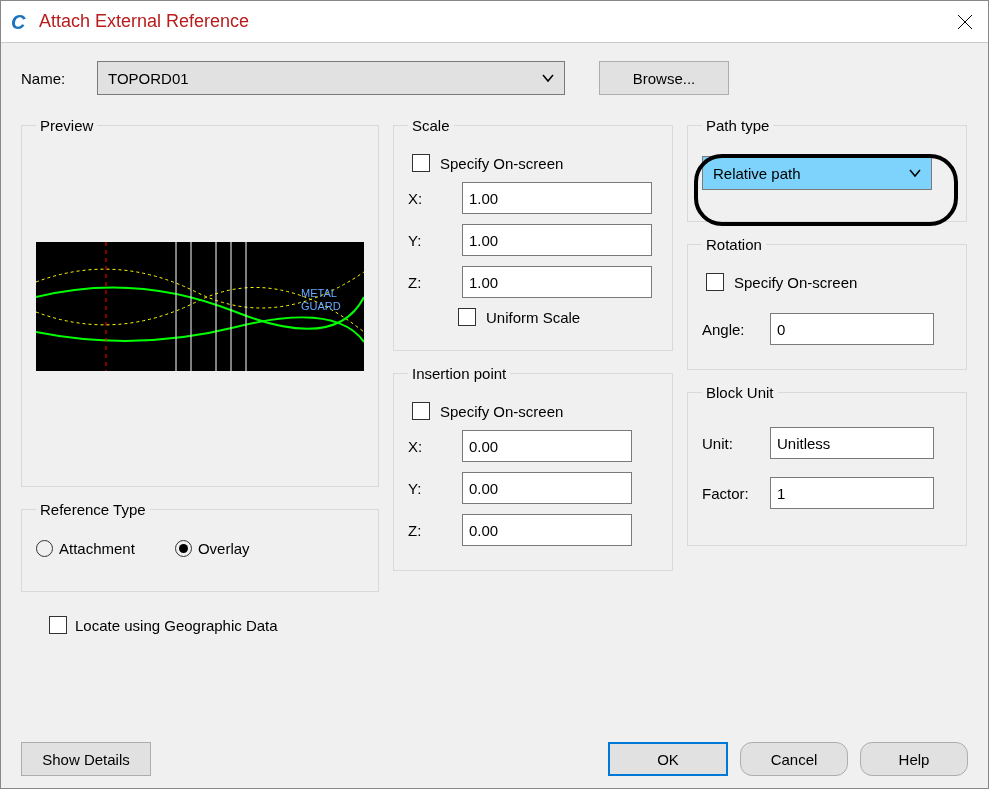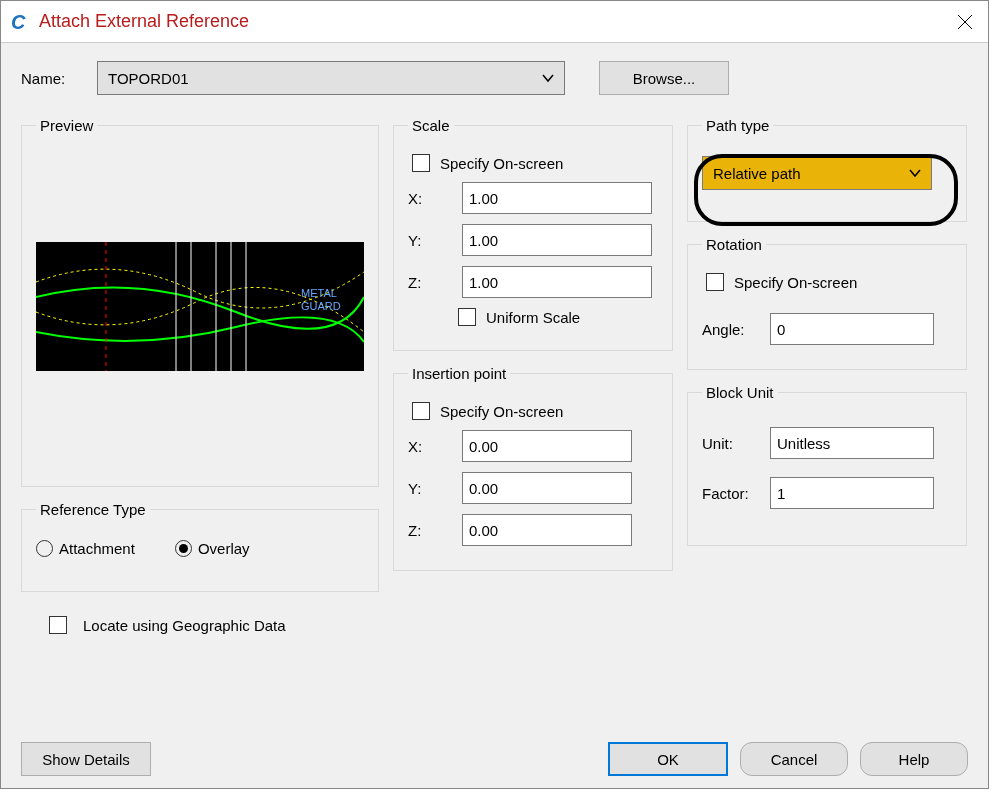--- a/index.html
+++ b/index.html
@@ -59,33 +59,33 @@
 }
 legend { font-size:15px; padding:0 4px; color:#000; }
 .preview-img {
   width: 328px; height: 129px; background:#000; margin-top:8px; position:relative; overflow:hidden;
 }
 .preview-placeholder { position:absolute; inset:0; }
 .reftype-row { display:flex; gap:40px; margin-top:12px; margin-bottom:10px; }
 .radio-wrap { display:flex; align-items:center; gap:6px; }
 .radio { width:17px;height:17px;border:1px solid #333;border-radius:50%;display:inline-flex;align-items:center;justify-content:center; }
 .radio.checked::after { content:""; width:9px;height:9px;background:#000;border-radius:50%; }
-.locate-row { display:flex; align-items:center; gap:16px; margin-top:10px;padding-left:28px; }
+.locate-row { display:flex; align-items:center; gap:8px; margin-top:10px;padding-left:28px; }
 .checkbox { width:18px;height:18px;border:1px solid #333;background:#fff;display:inline-block; }
 .field-row { display:flex; align-items:center; margin-top:10px; gap:10px; }
 .field-label { width:44px; text-align:left; }
 .field-label.wide { width:58px; }
 .txtinput { height:32px; border:1px solid #7a7a7a; background:#fff; padding:0 6px; font-size:15px; }
 fieldset.preview-box { height: 370px; }
 fieldset.scale-box .txtinput { width:190px; }
 fieldset.insert-box .txtinput { width:170px; }
 fieldset.rotation-box .txtinput { width:164px; }
 fieldset.path-box { position:relative; height:105px; }
 .dropdown {
-  width:230px; height:34px; border:1px solid #7a7a7a; background:#eab308;
+  width:230px; height:34px; border:1px solid #7a7a7a; background:#7dd3fc;
   display:flex; align-items:center; justify-content:space-between; padding:0 10px;
   margin-top:12px;
 }
 .highlight-ring {
   position:absolute; border:4px solid #000; border-radius:28px;
   left:6px; top:20px; width:264px; height:72px; pointer-events:none;
 }
 .chev { width:12px;height:12px; }
 .bottom-row { display:flex; align-items:center; margin-top:14px; gap:12px; }
 .spacer { flex:1; }

